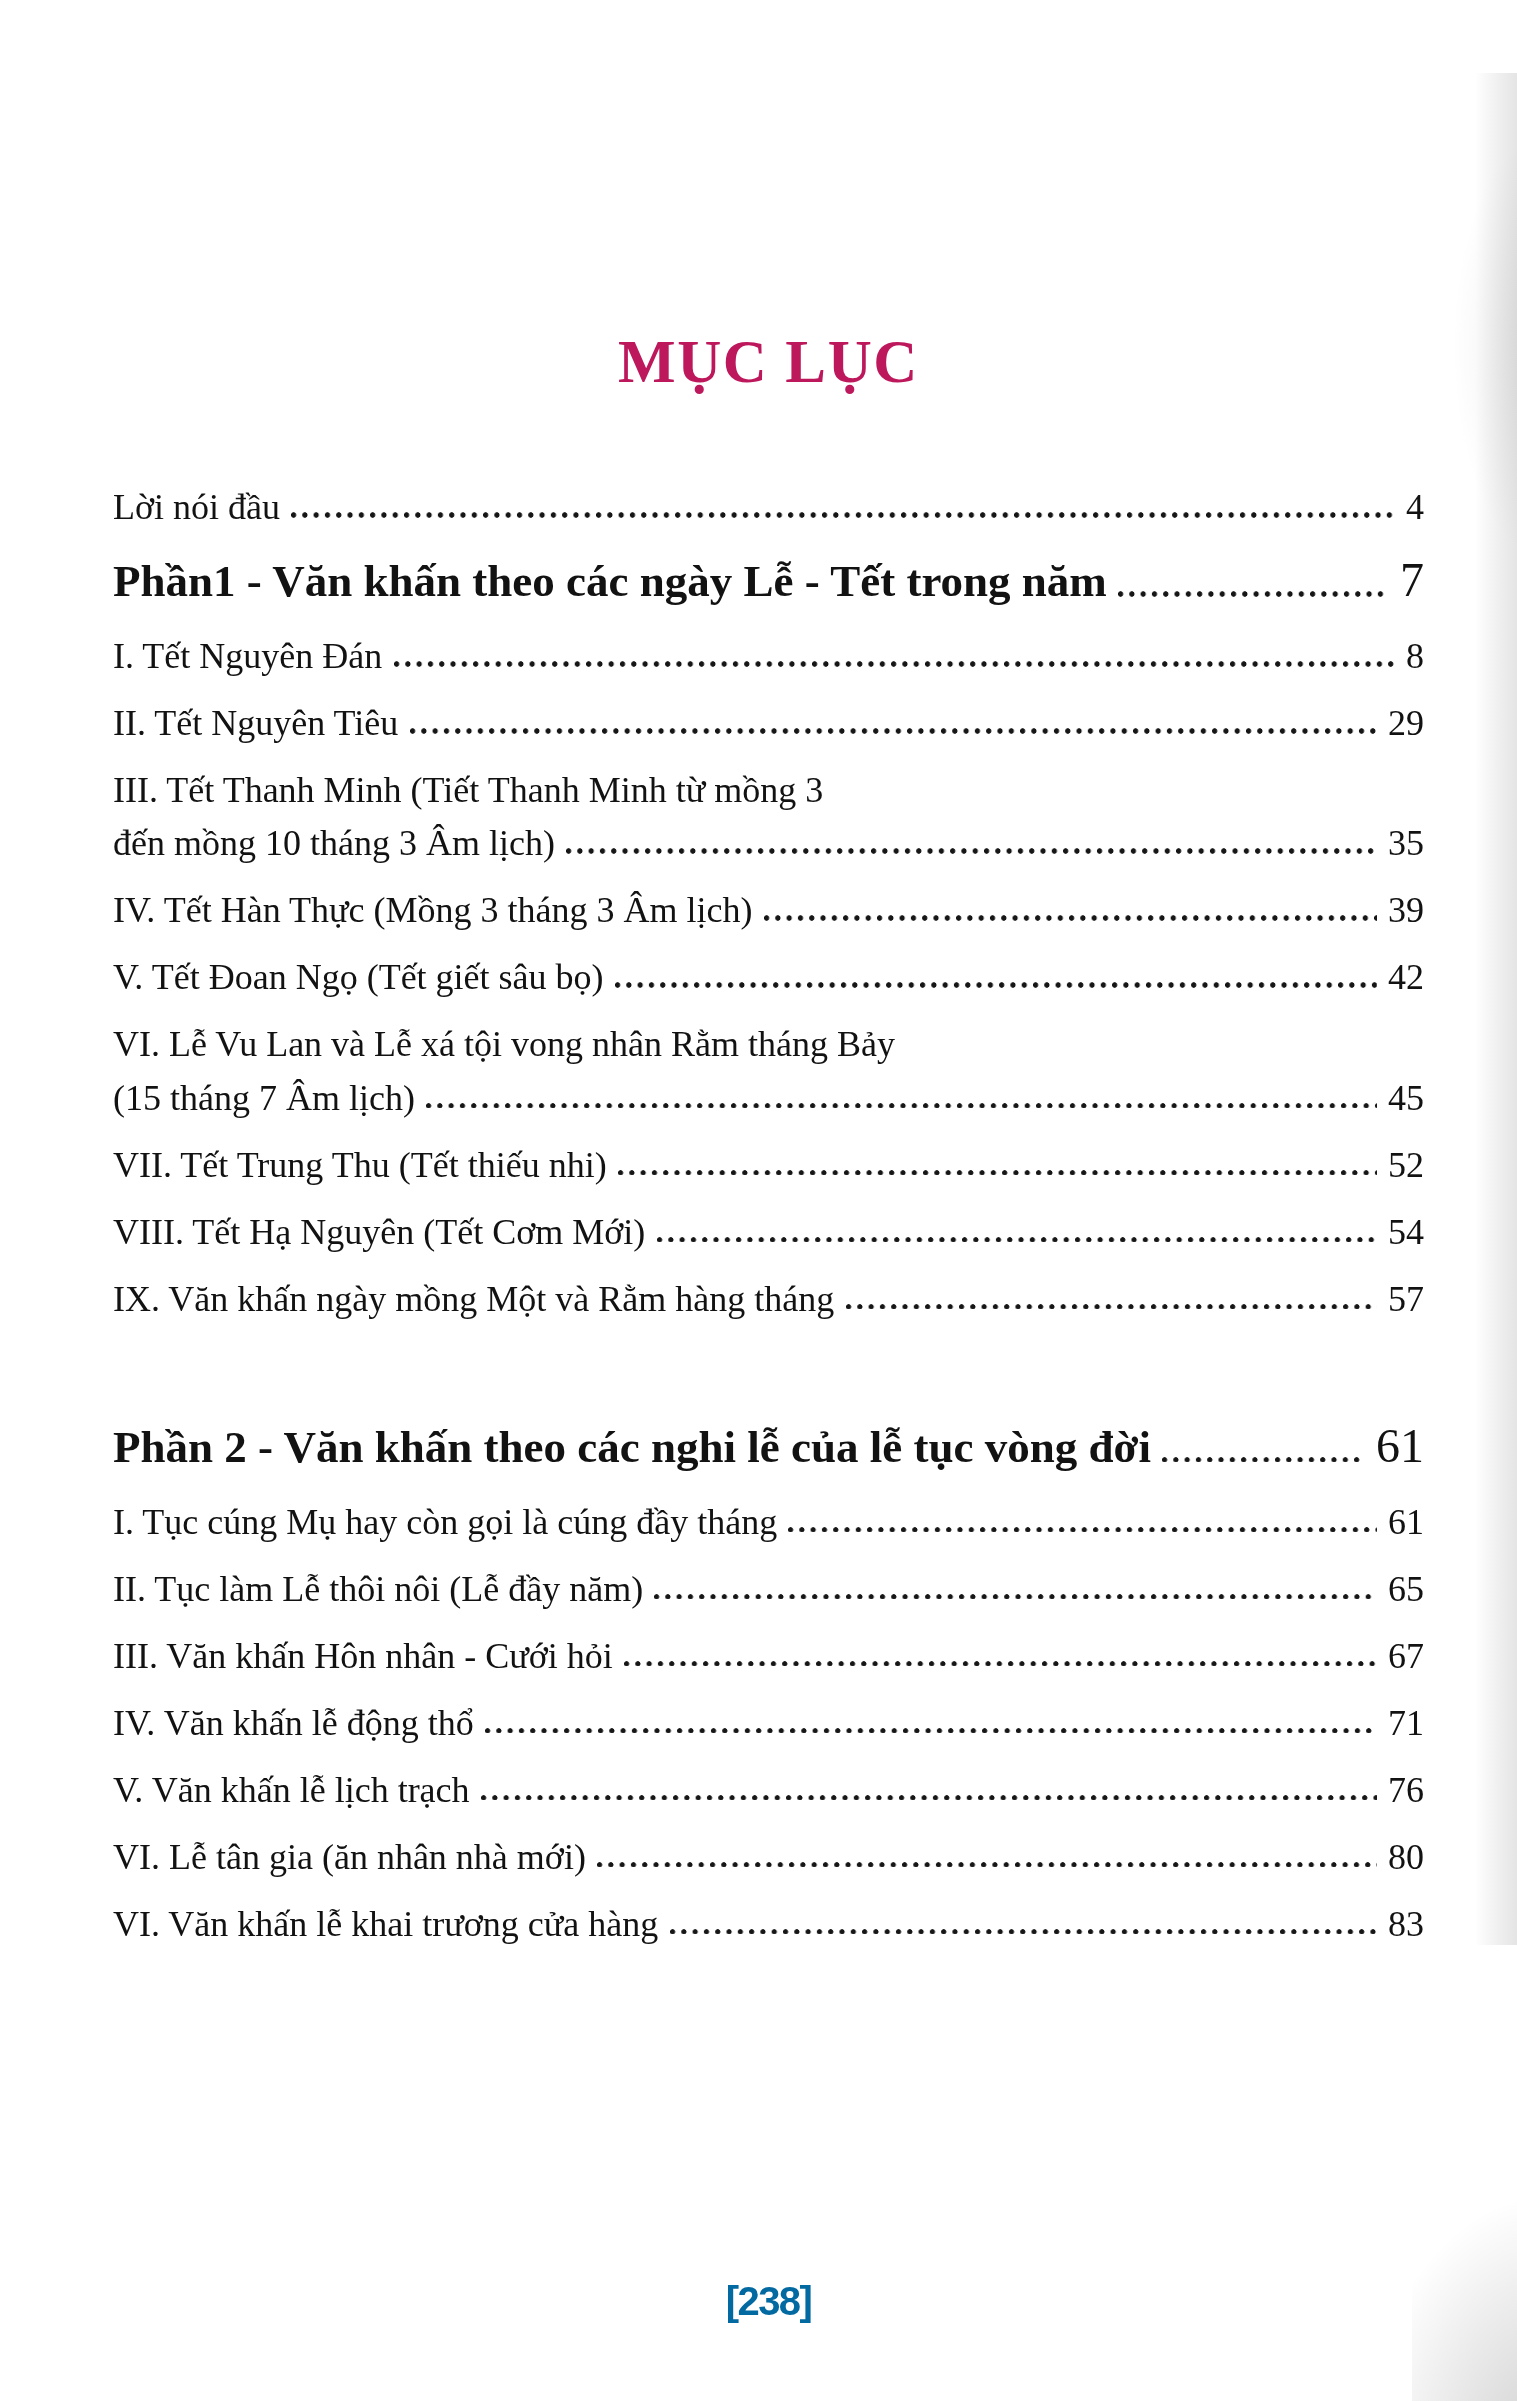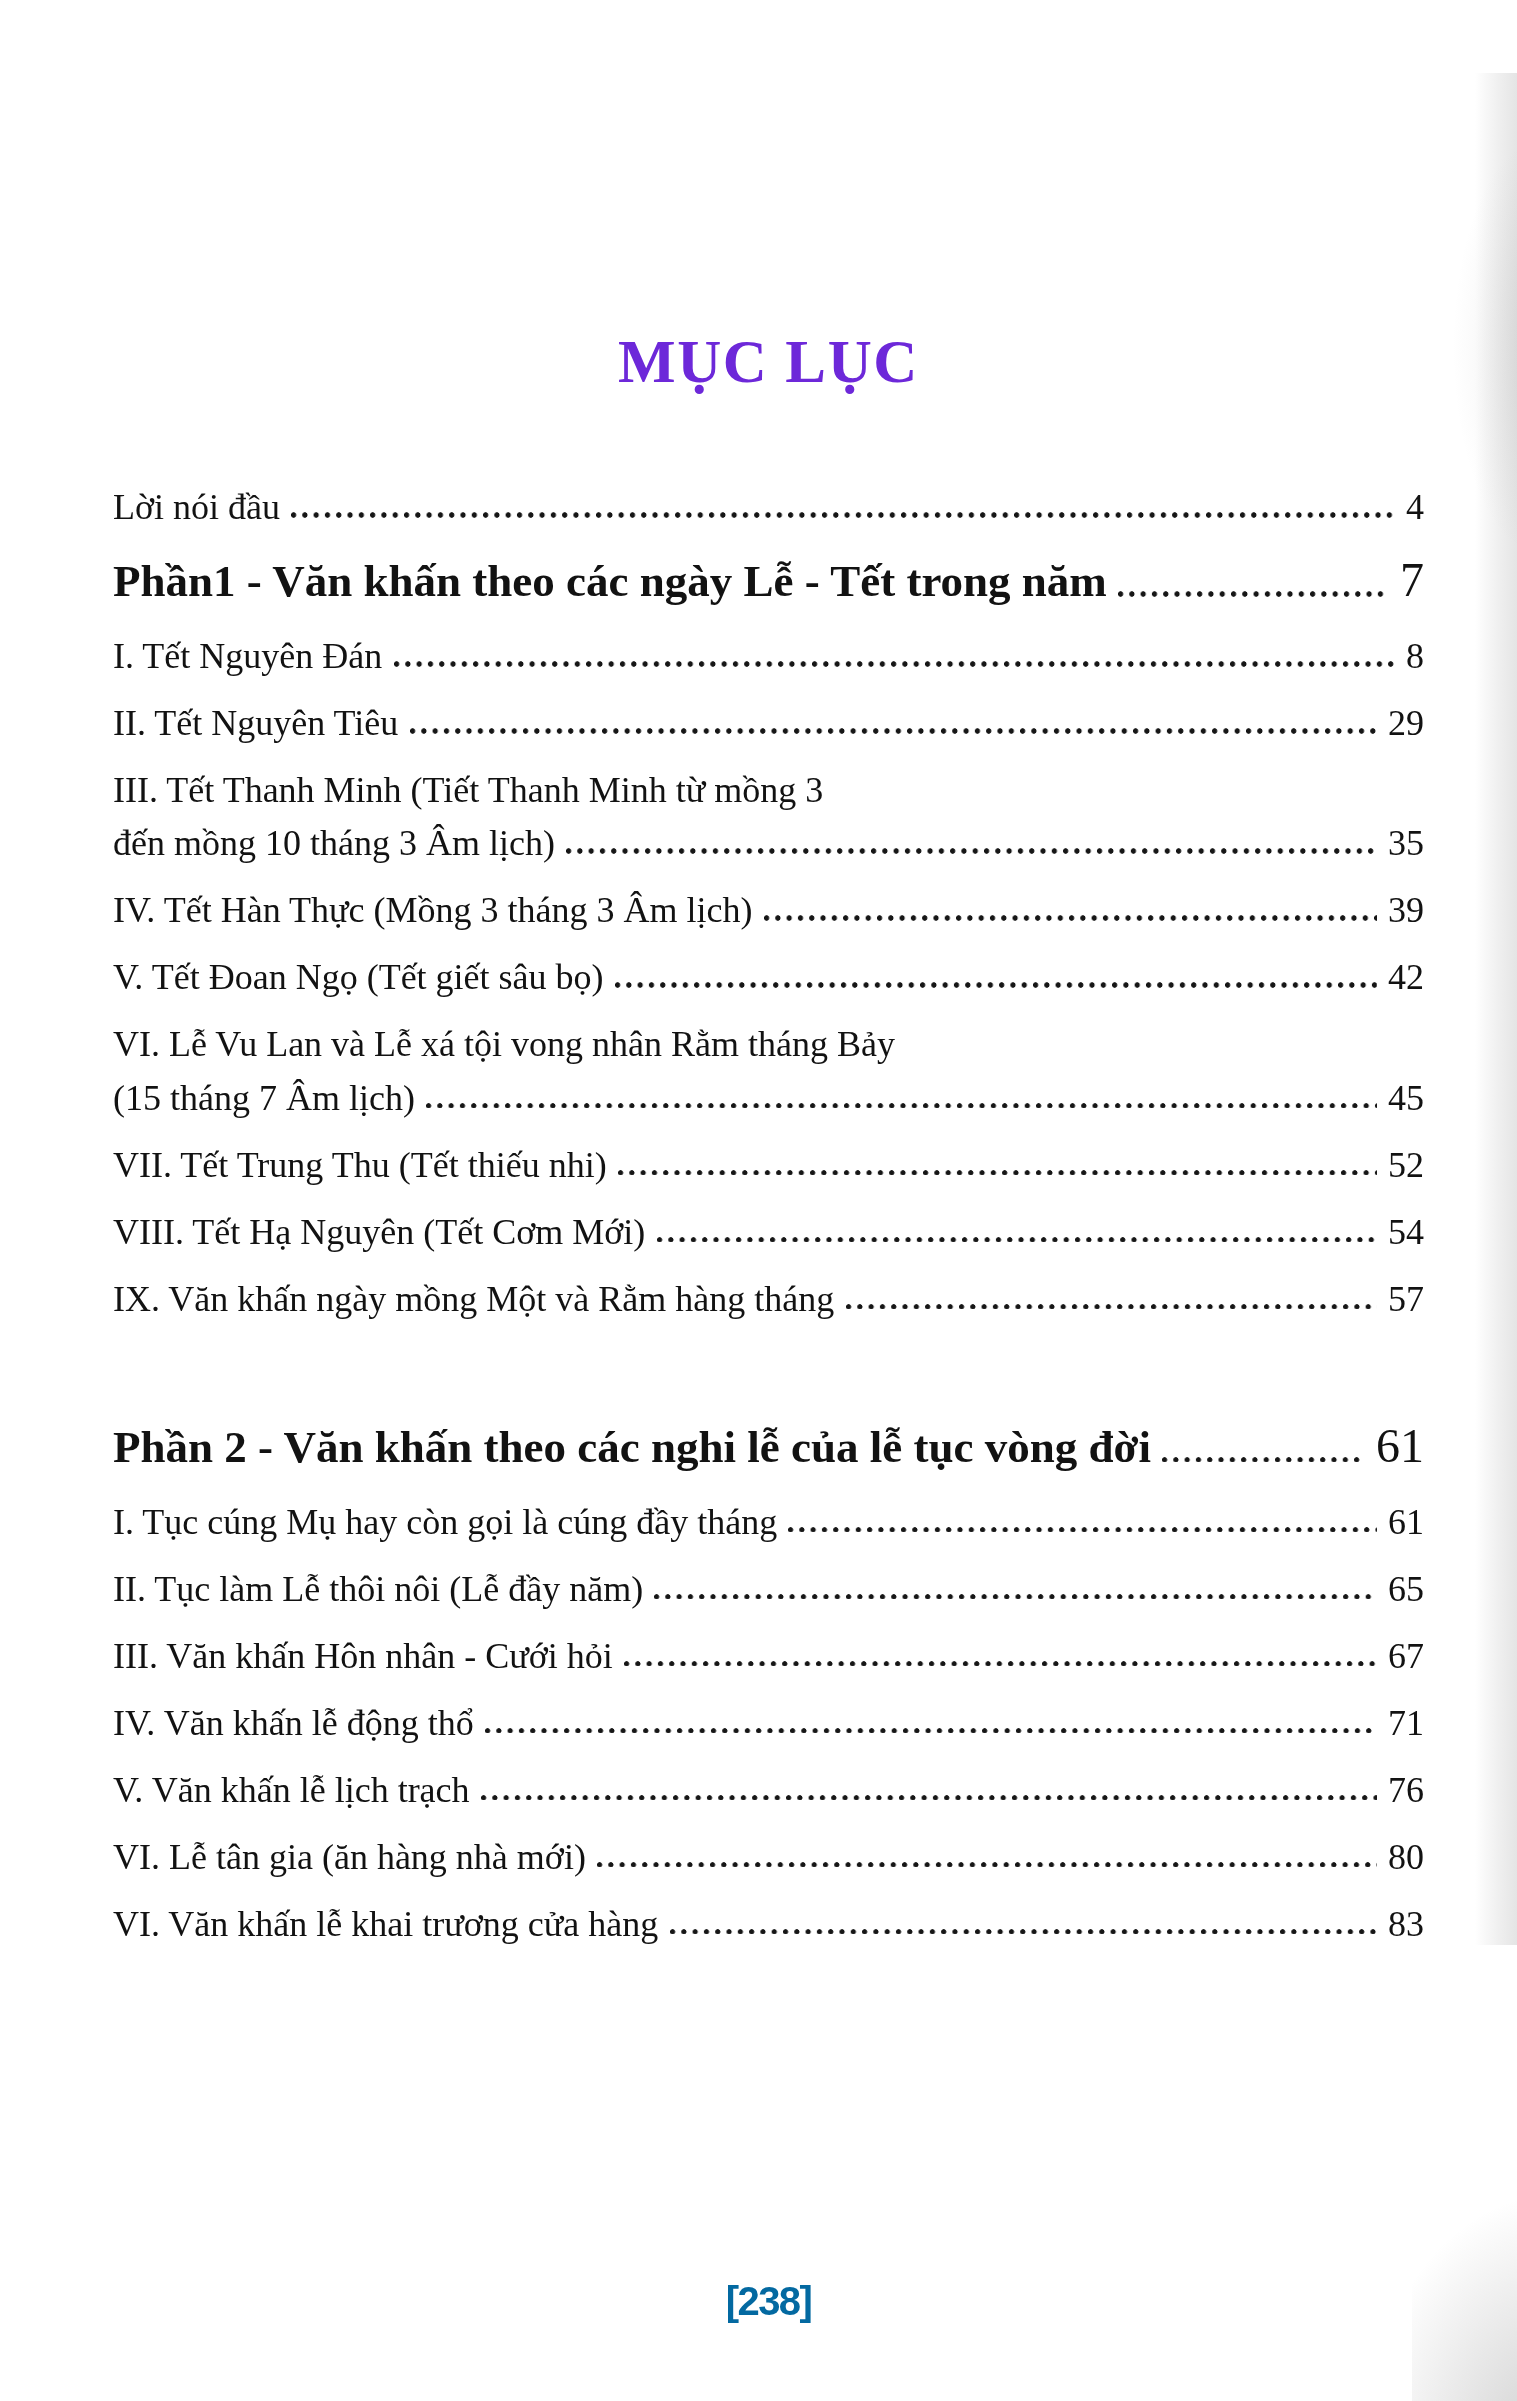--- a/index.html
+++ b/index.html
@@ -20,21 +20,21 @@
     width: 1311px;
   }
 
   .page-title {
     margin: 331px 0 0 0;
     text-align: center;
     font-size: 61px;
     line-height: 1;
     font-weight: bold;
     letter-spacing: 1.6px;
-    color: #6d28d9;
+    color: #be185d;
   }
 
   .toc {
     margin-top: 97px;
     display: flex;
     flex-direction: column;
   }
 
   .toc-row {
     display: flex;
@@ -187,21 +187,21 @@
     <span class="toc-text">IV. Văn khấn lễ động thổ</span>
     <span class="toc-leader"></span>
     <span class="toc-page">71</span>
   </div>
       <div class="toc-row">
     <span class="toc-text">V. Văn khấn lễ lịch trạch</span>
     <span class="toc-leader"></span>
     <span class="toc-page">76</span>
   </div>
       <div class="toc-row">
-    <span class="toc-text">VI. Lễ tân gia (ăn hàng nhà mới)</span>
+    <span class="toc-text">VI. Lễ tân gia (ăn nhân nhà mới)</span>
     <span class="toc-leader"></span>
     <span class="toc-page">80</span>
   </div>
       <div class="toc-row">
     <span class="toc-text">VI. Văn khấn lễ khai trương cửa hàng</span>
     <span class="toc-leader"></span>
     <span class="toc-page">83</span>
   </div>
     </section>
 </main>

